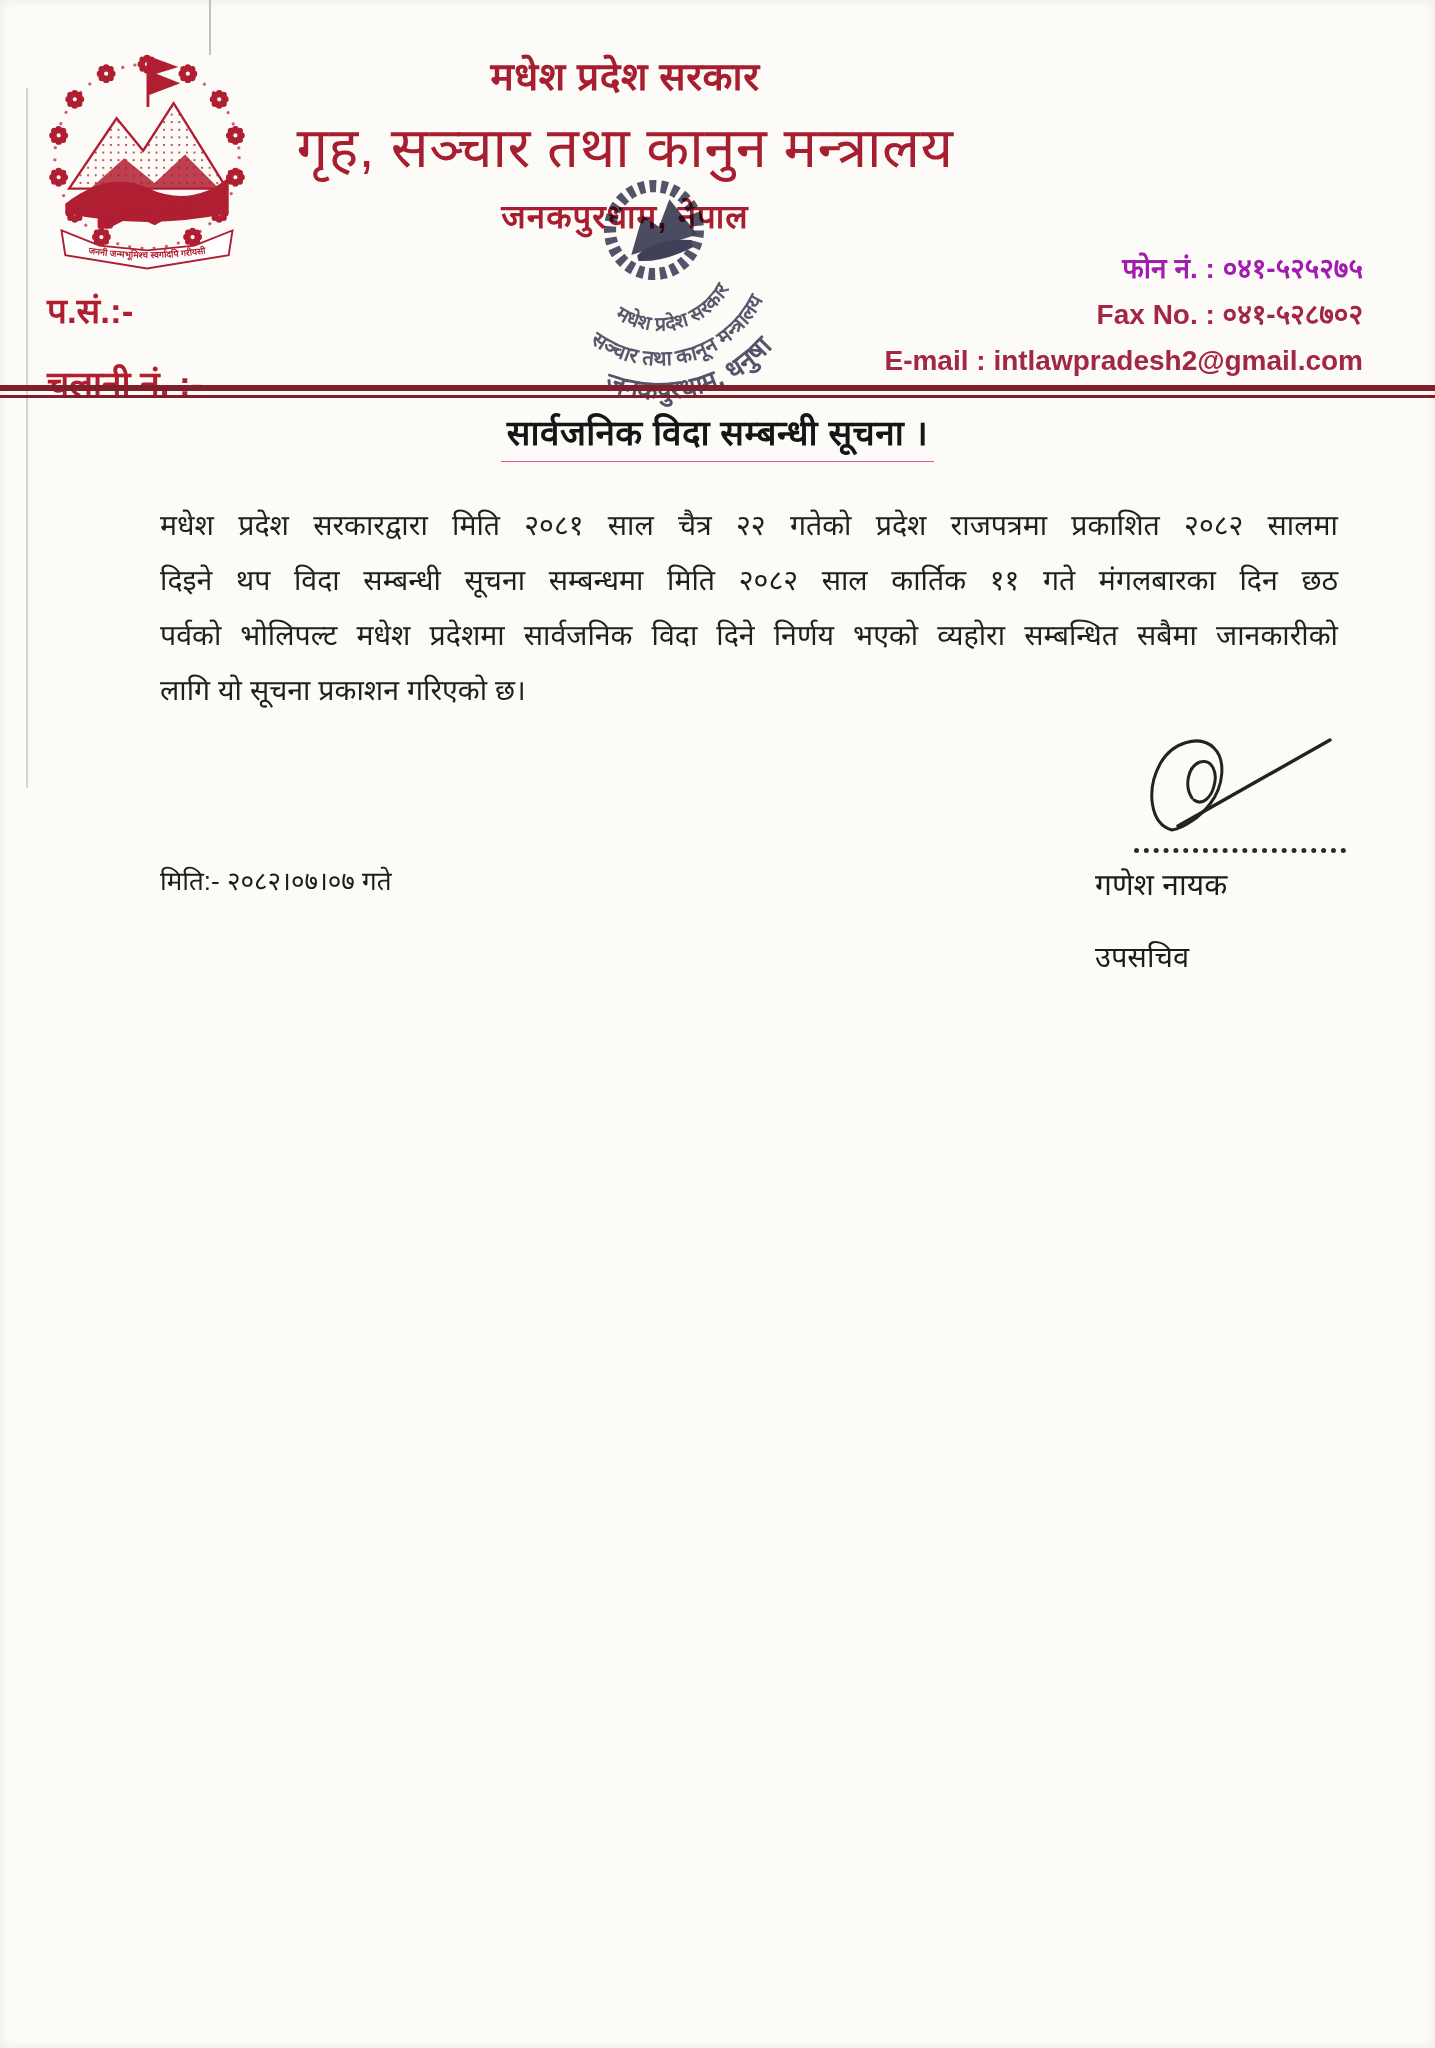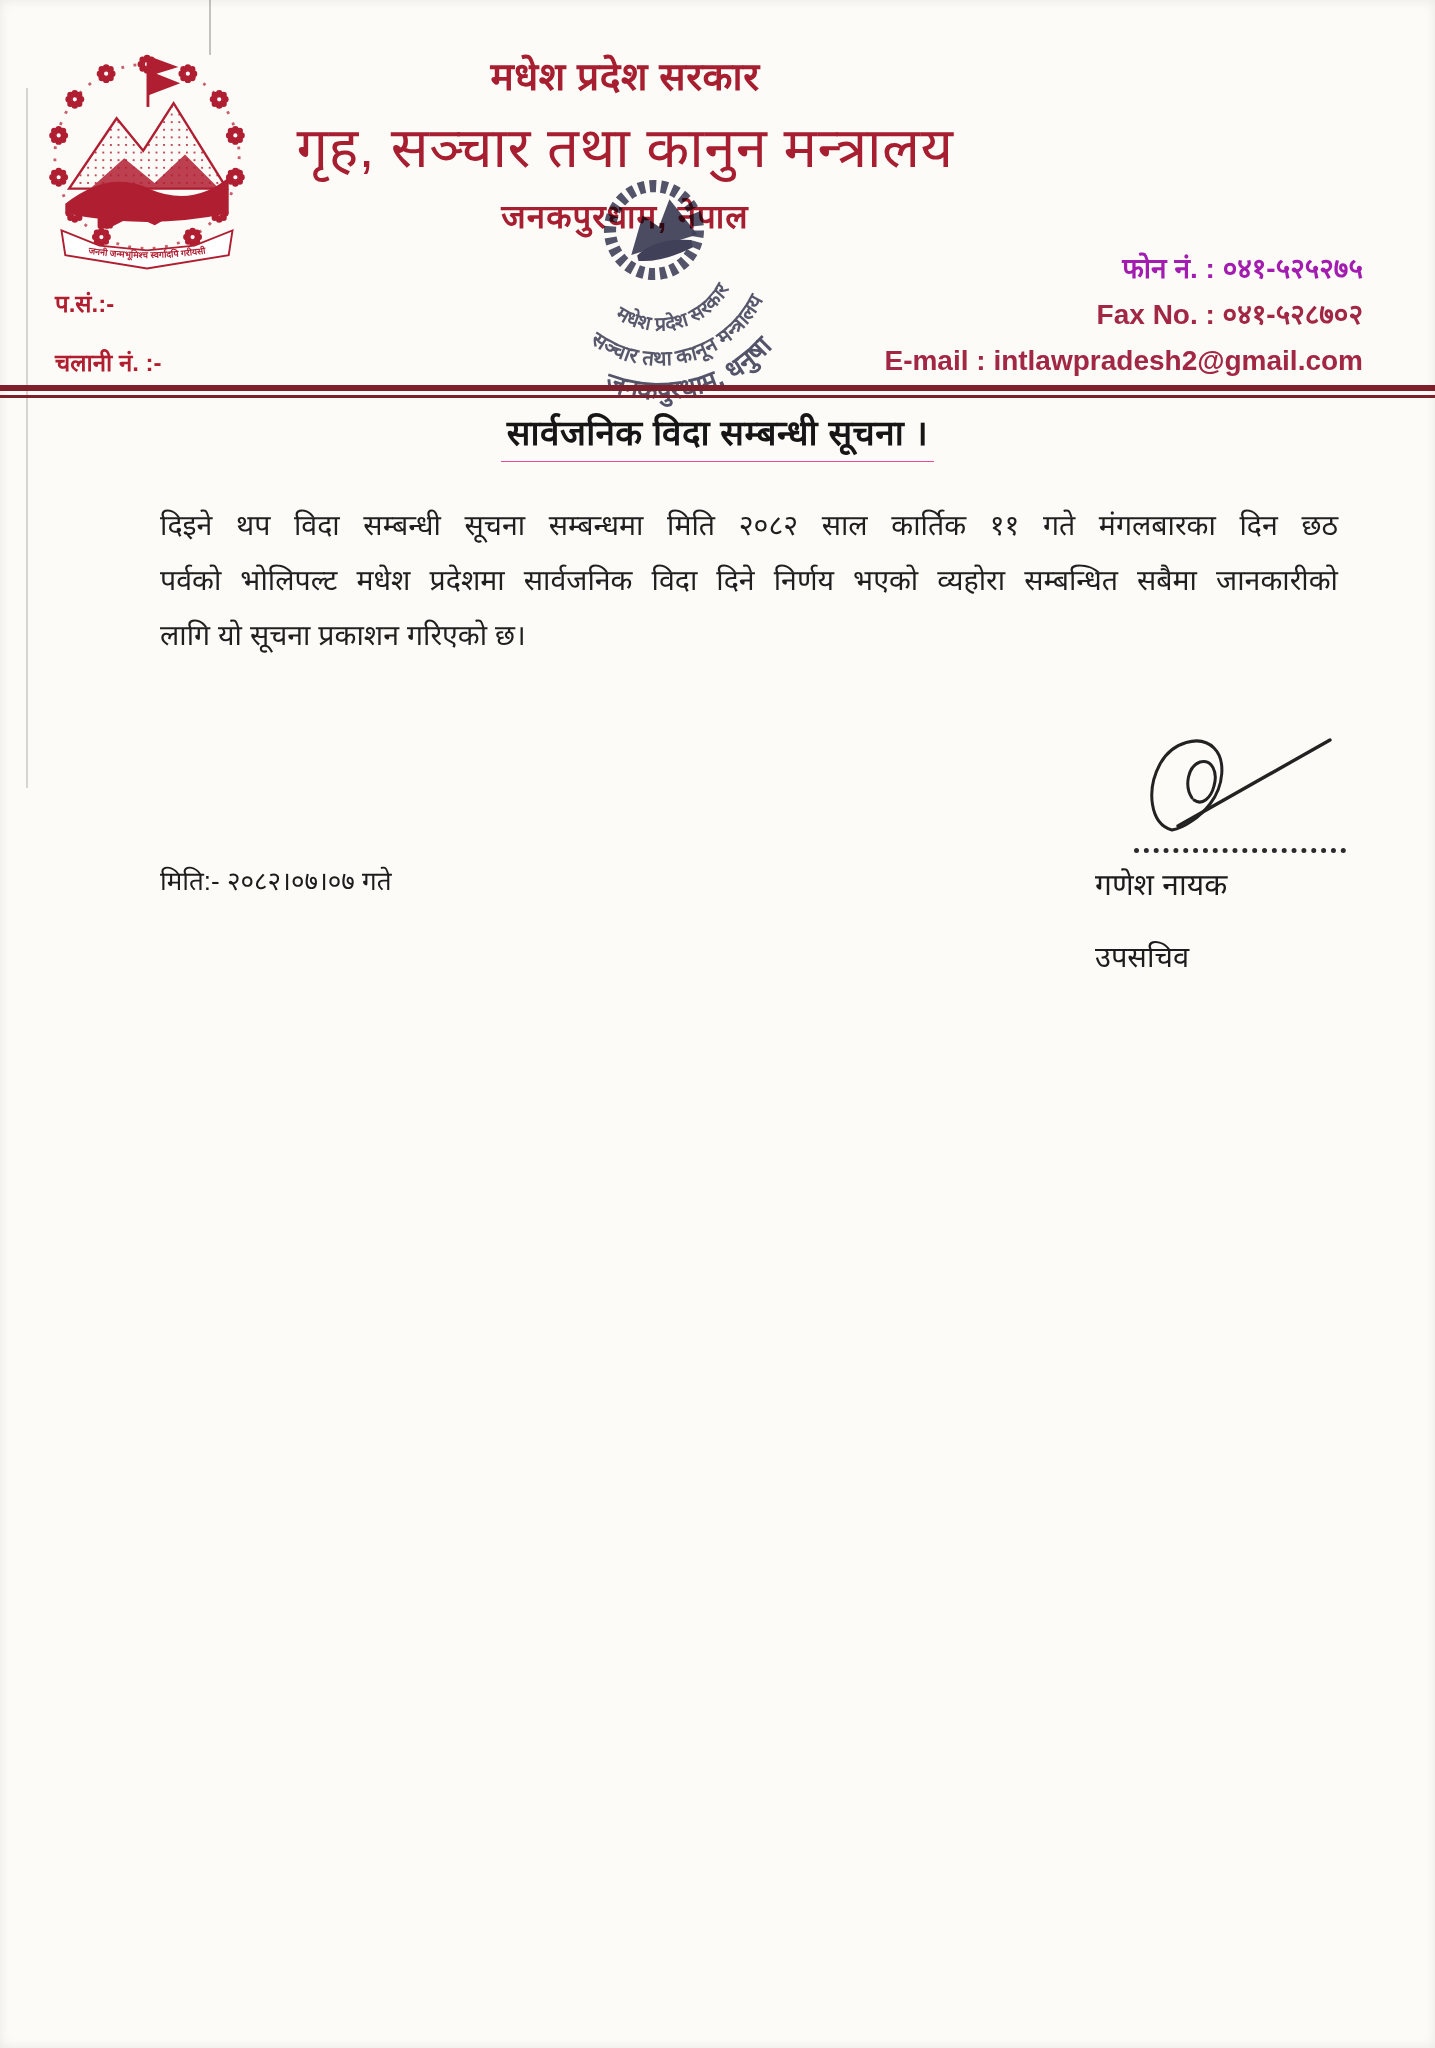--- a/index.html
+++ b/index.html
@@ -23,21 +23,21 @@
   }
   .emblem { position:absolute; left:33px; top:44px; }
   .header-block {
     position:absolute; left:160px; top:48px; width:930px;
     text-align:center; color:#a61e2f;
   }
   .gov-title { font-size:39px; font-weight:700; letter-spacing:.5px; }
   .ministry-title { font-size:56px; font-weight:400; margin-top:6px; letter-spacing:.5px; }
   .address-line { font-size:33px; font-weight:700; margin-top:10px; letter-spacing:1px; }
   .stamp { position:absolute; left:518px; top:146px; mix-blend-mode:multiply; opacity:.92; }
-  .ref-block { position:absolute; left:55px; top:286px; color:#b01e2f; font-weight:700; font-size:24px; }
+  .ref-block { position:absolute; left:47px; top:286px; color:#b01e2f; font-weight:700; font-size:35px; }
   .ref-line { margin-bottom:26px; }
   .contact-block {
     position:absolute; right:72px; top:246px; text-align:right;
     color:#a12744; font-size:28px; font-weight:700; line-height:46px;
   }
   .phone-line { color:#a21caf; }
   .double-rule { position:absolute; left:0; top:385px; width:1435px; }
   .double-rule .bar1 { height:6px; background:#7e1f2b; }
   .double-rule .gap  { height:4px; background:transparent; }
   .double-rule .bar2 { height:3px; background:#7e1f2b; }
@@ -180,20 +180,21 @@
     <div class="bar1"></div>
       <div class="gap"></div>
       <div class="bar2"></div>
   </div>
 
   <div class="subject-wrap">
     <span class="subject">सार्वजनिक विदा सम्बन्धी सूचना ।</span>
   </div>
 
   <div class="body-text">
+    <div class="jline">मधेश प्रदेश सरकारद्वारा मिति २०८१ साल चैत्र २२ गतेको प्रदेश राजपत्रमा प्रकाशित २०८२ सालमा</div>
     <div class="jline">दिइने थप विदा सम्बन्धी सूचना सम्बन्धमा मिति २०८२ साल कार्तिक ११ गते मंगलबारका दिन छठ</div>
     <div class="jline">पर्वको भोलिपल्ट मधेश प्रदेशमा सार्वजनिक विदा दिने निर्णय भएको व्यहोरा सम्बन्धित सबैमा जानकारीको</div>
     <div class="lline">लागि यो सूचना प्रकाशन गरिएको छ।</div>
   </div>
 
   <div class="signature-area">
     <svg class="sig-svg" width="240" height="118" viewBox="0 0 240 118">
       <path d="M52,102 C 30,96 26,62 40,36 C 52,14 80,6 94,20 C 106,32 104,58 90,76 C 80,89 64,100 52,102 Z
                M72,70 C 64,58 68,38 80,34 C 92,31 98,44 94,58 C 91,70 82,78 74,72" fill="none" stroke="#222" stroke-width="3" stroke-linecap="round"></path>
       <path d="M58,98 L 210,12" fill="none" stroke="#222" stroke-width="3.4" stroke-linecap="round"></path>

